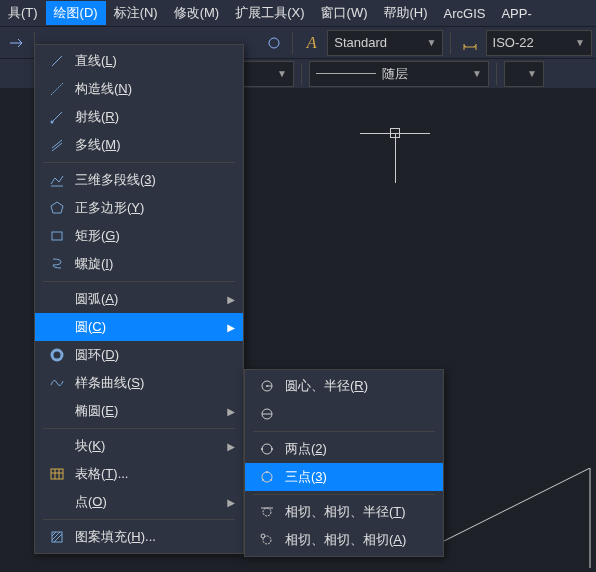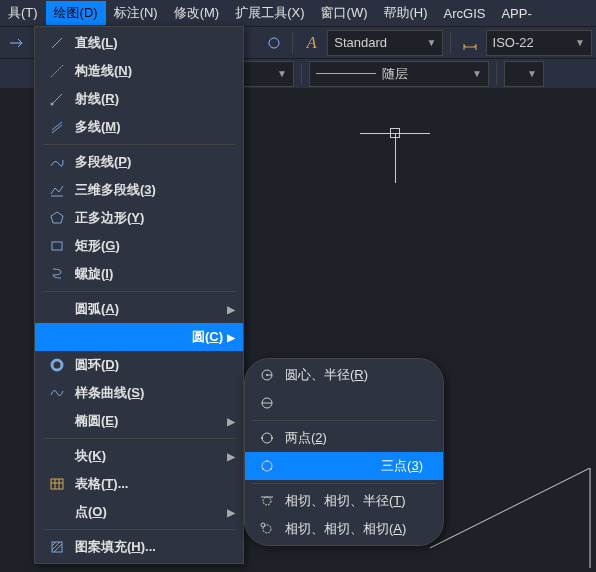--- a/index.html
+++ b/index.html
@@ -1,40 +1,40 @@
 <!DOCTYPE html>
 <html><head>
 <meta charset="utf-8">
 <style>
 * { margin: 0; padding: 0; box-sizing: border-box; font-family: "Microsoft YaHei", sans-serif; }
 body { background: #2a2d35; color: #e0e0e0; width: 596px; height: 572px; overflow: hidden; position: relative; font-size: 13px; }
 .menubar { background: #2a3040; height: 26px; display: flex; align-items: center; padding: 0 0; }
 .menubar .mitem { padding: 3px 8px; cursor: pointer; }
-.menubar .mitem.active { background: #0a84ff; color: #000000; }
+.menubar .mitem.active { background: #0a84ff; color: #ffffff; }
 .toolbar { background: #2a3040; height: 32px; display: flex; align-items: center; gap: 4px; padding: 0 4px; border-top: 1px solid #1a1d25; }
 .sep { width: 1px; height: 22px; background: #444; margin: 0 3px; }
 .tbtn { width: 24px; height: 24px; display: flex; align-items: center; justify-content: center; color: #8ab4f8; }
 .combo { background: #1e2128; border: 1px solid #444; height: 25px; display: flex; align-items: center; padding: 12px 6px; color: #d0d0d0; gap: 6px; }
 .combo .dd { color: #999; font-size: 10px; margin-left: auto; }
 .toolbar2 { background: #2a3040; height: 30px; display: flex; align-items: center; gap: 4px; padding: 0 4px; border-top: 1px solid #1a1d25; }
 .canvas { position: absolute; left: 0; top: 88px; right: 0; bottom: 0; background: #1e2128; }
 .cursor-mark { position: absolute; left: 360px; top: 45px; width: 70px; height: 50px; }
 .cursor-mark::before { content: ""; position: absolute; left: 0; top: 0; width: 70px; height: 1px; background: #ccc; }
 .cursor-mark::after { content: ""; position: absolute; left: 35px; top: 0; width: 1px; height: 50px; background: #ccc; }
 .sq { position: absolute; left: 30px; top: -5px; width: 10px; height: 10px; border: 1px solid #ccc; }
 .menu { position: absolute; background: #2d3340; border: 1px solid #444; box-shadow: 2px 2px 8px rgba(0,0,0,.5); min-width: 210px; padding: 2px 0; }
-.menu.main { left: 34px; top: 26px; font-weight: bold; }
+.menu.main { left: 34px; top: 44px; }
 .menu .row { display: flex; align-items: center; height: 28px; padding: 0 20px 0 8px; cursor: pointer; position: relative; }
-.menu .row:hover, .menu .row.hi { background: #0a84ff; color: #fff; text-align: right; }
+.menu .row:hover, .menu .row.hi { background: #0a84ff; color: #fff; }
 .menu .ico { width: 28px; display: flex; align-items: center; justify-content: center; }
 .menu .lab { flex: 1; padding-left: 4px; }
 .menu .arrow { position: absolute; right: 8px; font-size: 10px; color: #aaa; }
 .menu .row.hi .arrow { color: #fff; }
 .menu .divider { height: 1px; background: #444; margin: 3px 8px; }
-.menu.sub { left: 244px; top: 358px; min-width: 200px; border-radius: 25px; }
+.menu.sub { left: 244px; top: 369px; min-width: 200px; }
 .und { text-decoration: underline; }
 svg { display: block; }
 .line-prev { width: 60px; height: 1px; background: #aaa; }
 </style>
 </head>
 <body>
 
 <div class="menubar" id="menubar">
     <div class="mitem">具(T)</div>
     <div class="mitem active">绘图(D)</div>
@@ -137,28 +137,20 @@
           <line x1="3" y1="11" x2="13" y2="3" stroke="#7aa7d8"></line>
           <line x1="3" y1="14" x2="13" y2="6" stroke="#7aa7d8"></line>
         </svg>
       </span>
       <span class="lab">多线(<span class="und">M</span>)</span>
     </div>
     <div class="divider"></div>
     <div class="row">
       <span class="ico">
         <svg width="16" height="16">
-          <path d="M2 12 Q6 4 10 10 T14 6" stroke="#7aa7d8" fill="none"></path>
-        </svg>
-      </span>
-      <span class="lab">多段线(<span class="und">P</span>)</span>
-    </div>
-    <div class="row">
-      <span class="ico">
-        <svg width="16" height="16">
           <path d="M2 12 L6 6 L10 10 L14 4" stroke="#7aa7d8" fill="none"></path>
           <line x1="2" y1="14" x2="14" y2="14" stroke="#7aa7d8"></line>
         </svg>
       </span>
       <span class="lab">三维多段线(<span class="und">3</span>)</span>
     </div>
     <div class="row">
       <span class="ico">
         <svg width="16" height="16">
           <polygon points="8,2 14,6 12,13 4,13 2,6" stroke="#7aa7d8" fill="none"></polygon>

